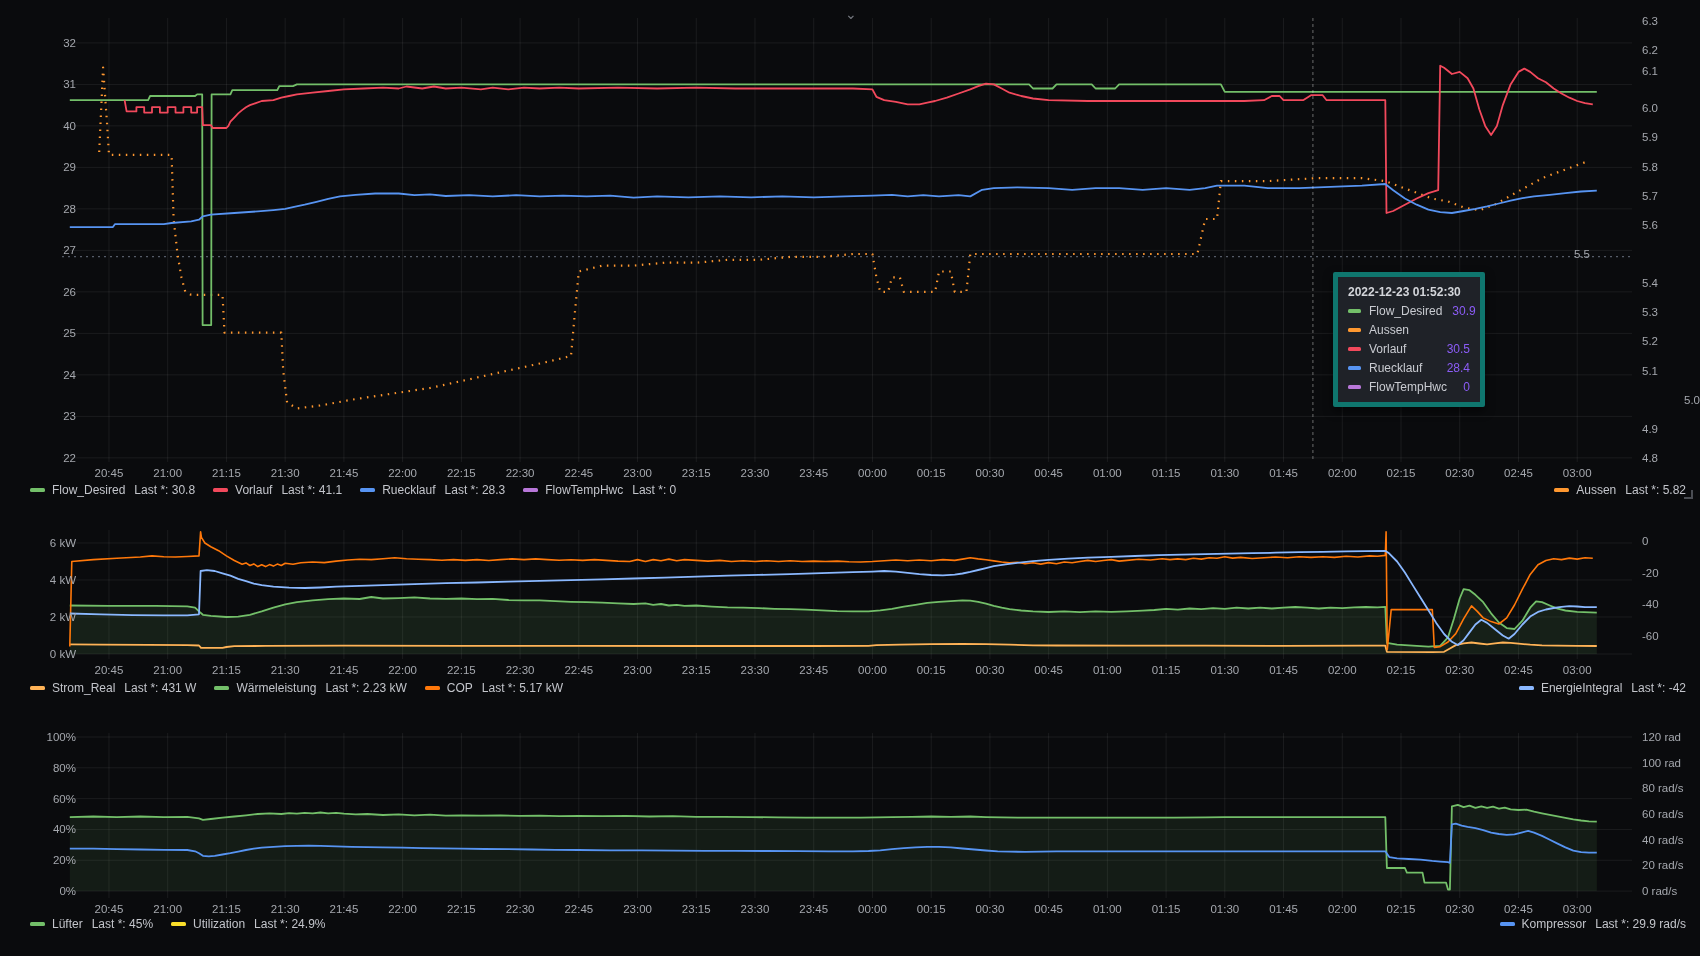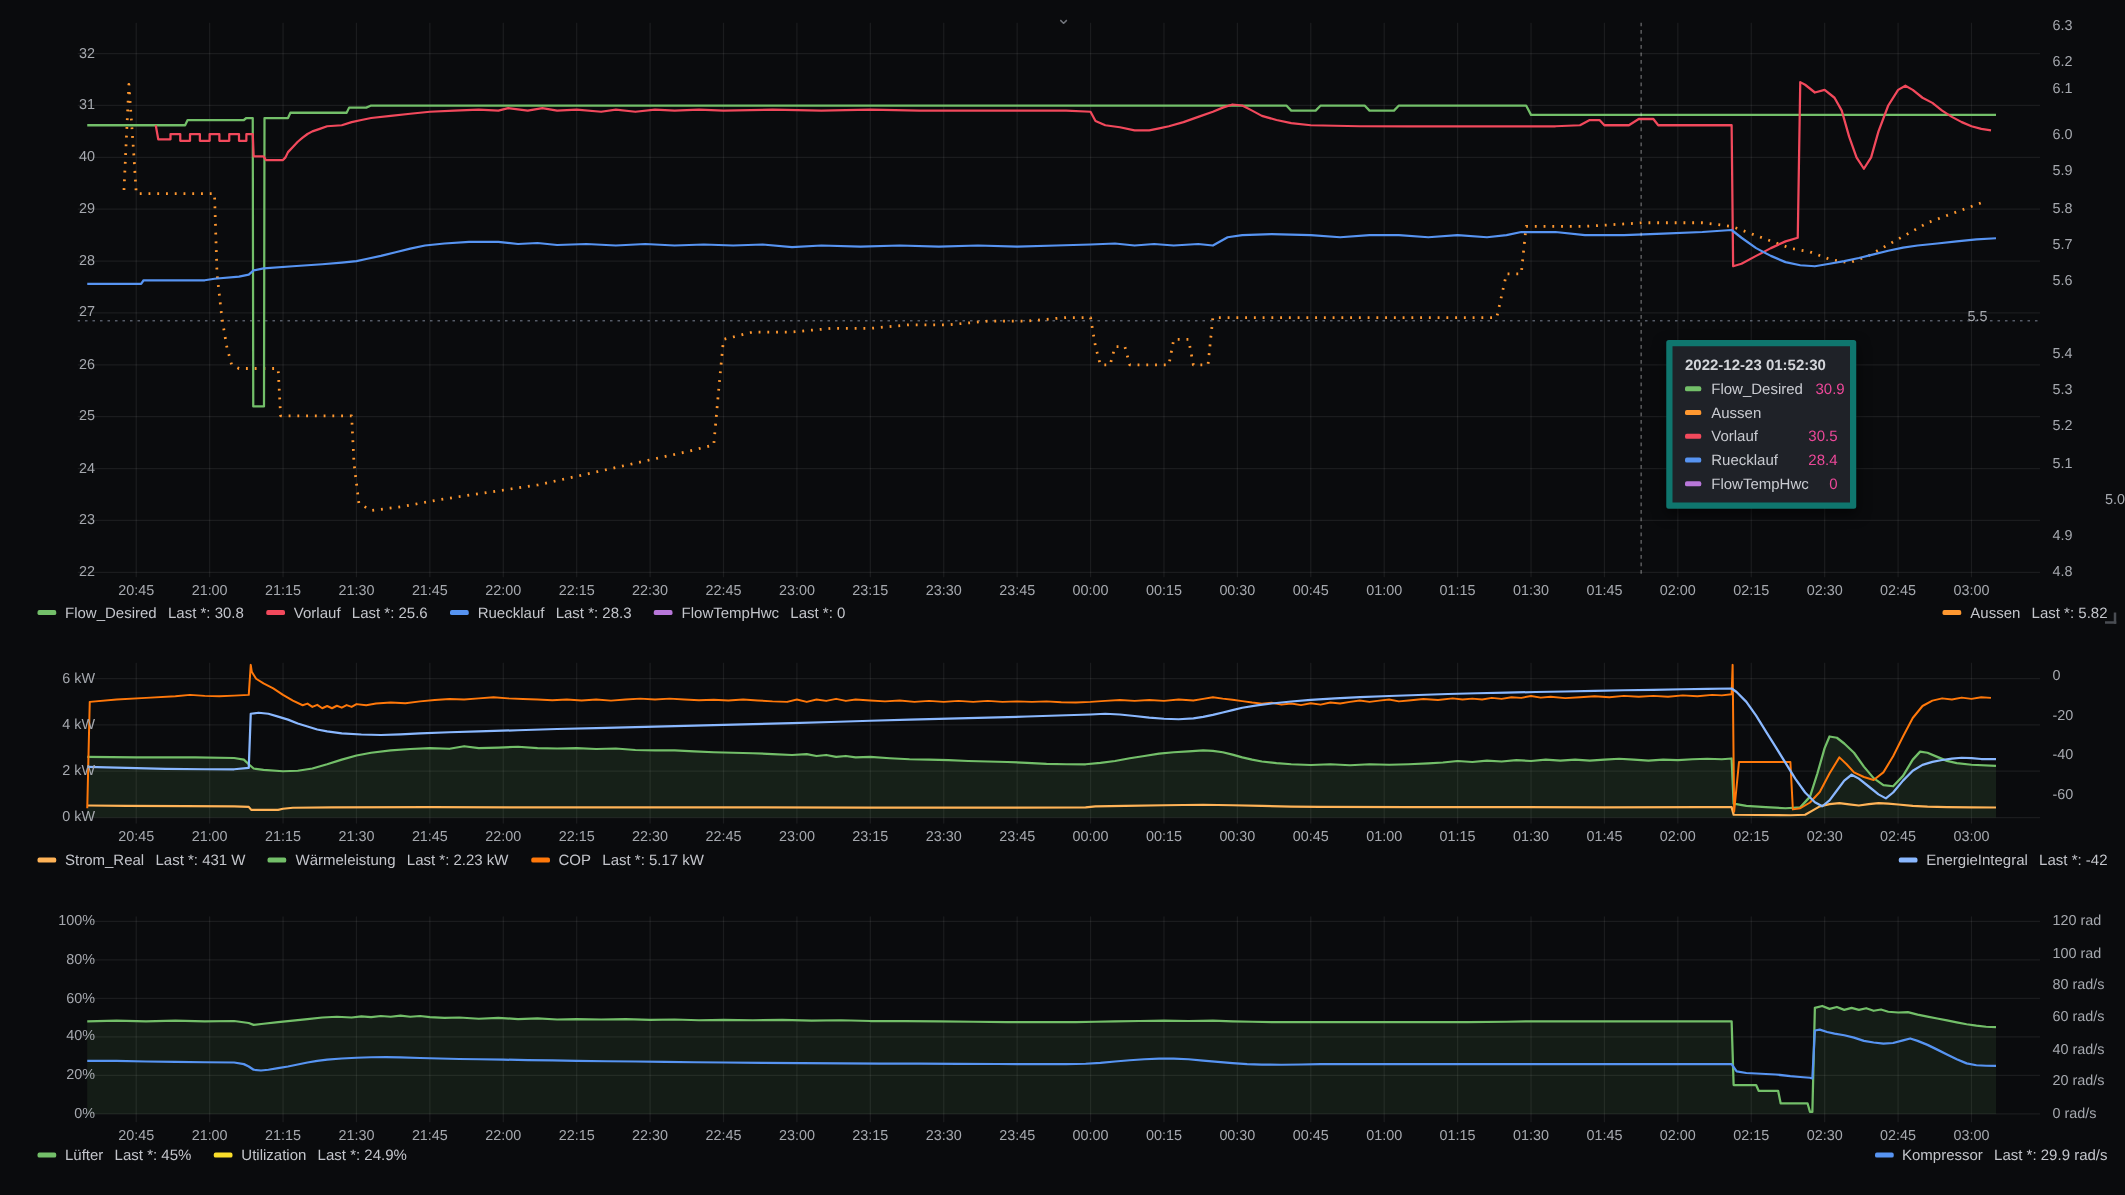--- a/index.html
+++ b/index.html
@@ -15,21 +15,21 @@
   .lg-group{display:flex;gap:18px;align-items:center;}
   .lg-right{margin-left:auto;}
   .lg-item{display:flex;align-items:center;font-size:12px;color:#c3c5cb;cursor:pointer;white-space:nowrap;}
   .swatch{display:inline-block;width:15px;height:4px;border-radius:1.5px;margin-right:7px;flex:none;}
   .lg-stat{margin-left:9px;color:#c3c5cb;}
   .tooltip{position:absolute;left:1333px;top:272px;width:122px;background:#1f2228;border:5px solid #0f766e;
            border-radius:2px;padding:8px 10px;box-shadow:0 4px 10px rgba(0,0,0,0.55);z-index:5;}
   .tt-head{font-size:12px;font-weight:700;color:#d3d5da;white-space:nowrap;margin-bottom:4px;}
   .tt-row{display:flex;align-items:center;font-size:12px;color:#c9cbd1;margin-top:5px;white-space:nowrap;}
   .tt-row .swatch{width:13px;margin-right:8px;}
-  .tt-value{margin-left:auto;padding-left:10px;color:#ec4899;}
+  .tt-value{margin-left:auto;padding-left:10px;color:#8b5cf6;}
   .chev{position:absolute;left:845px;top:6px;color:#73767d;font-size:14px;cursor:pointer;}
   .resize-handle{position:absolute;left:1684px;top:490px;width:7px;height:7px;
                  border-right:2px solid #4a4d53;border-bottom:2px solid #4a4d53;cursor:nwse-resize;}
 </style>
 </head>
 <body>
 
 <div id="stage">
   <div class="chev">⌄</div>
   <div id="panels">
@@ -135,21 +135,21 @@
         <div class="legend" style="top: 482px;">
           <div class="lg-group">
             <div class="lg-item">
               <span class="swatch" style="background: rgb(115, 191, 105);"></span>
               <span class="lg-label">Flow_Desired</span>
               <span class="lg-stat">Last *: 30.8</span>
             </div>
             <div class="lg-item">
               <span class="swatch" style="background: rgb(242, 73, 92);"></span>
               <span class="lg-label">Vorlauf</span>
-              <span class="lg-stat">Last *: 25.6</span>
+              <span class="lg-stat">Last *: 41.1</span>
             </div>
             <div class="lg-item">
               <span class="swatch" style="background: rgb(87, 148, 242);"></span>
               <span class="lg-label">Ruecklauf</span>
               <span class="lg-stat">Last *: 28.3</span>
             </div>
             <div class="lg-item">
               <span class="swatch" style="background: rgb(184, 119, 217);"></span>
               <span class="lg-label">FlowTempHwc</span>
               <span class="lg-stat">Last *: 0</span>

